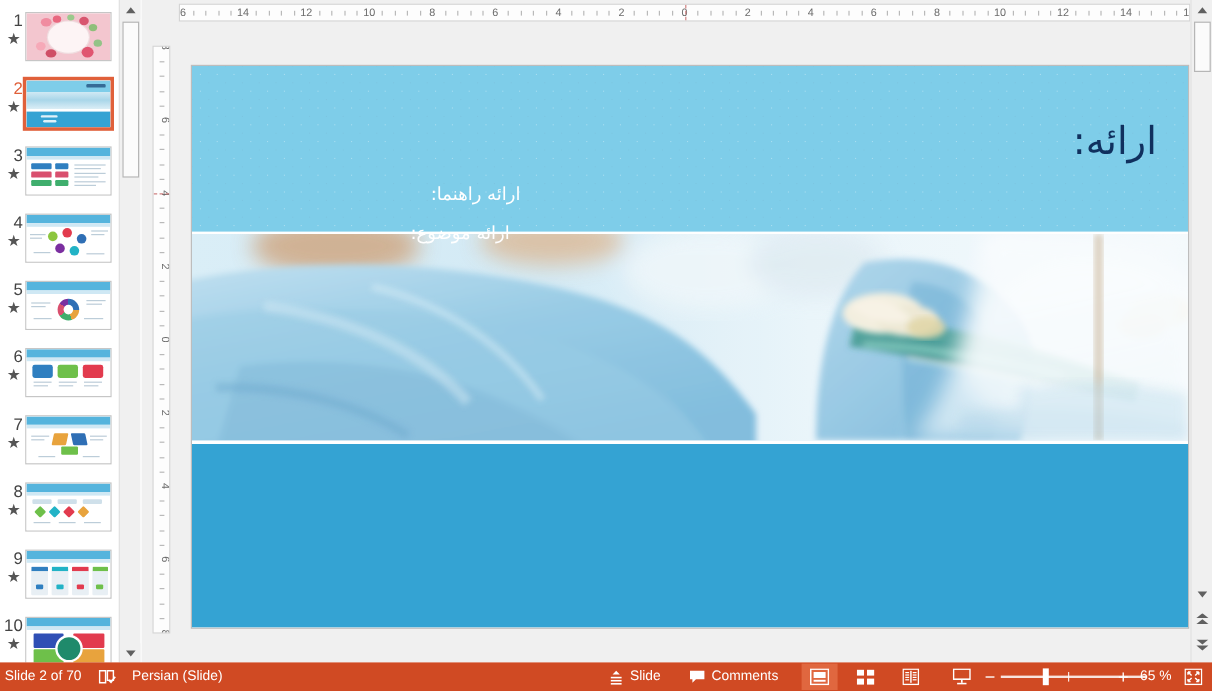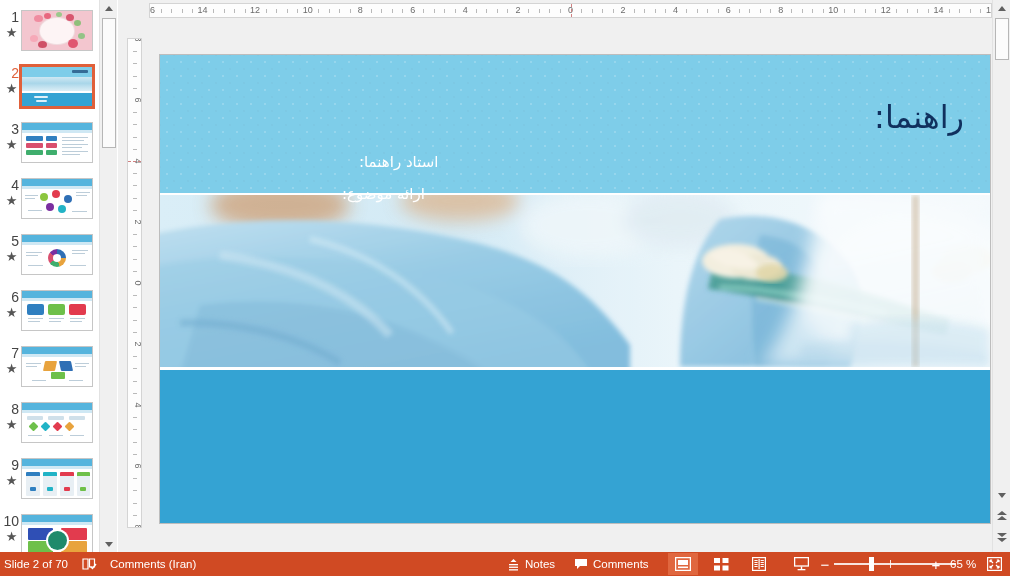--- a/index.html
+++ b/index.html
@@ -515,21 +515,21 @@
         <div class="rnum" style="top: 488px; writing-mode: vertical-rl;">8</div>
         <div class="redge" style="top: 122px;"></div>
       </div>
 
     <div id="slide">
 
       <div id="band-top">
         <div class="dots"></div>
       </div>
 
-      <div id="slide-title">راهنما:</div>
+      <div id="slide-title">ارائه:</div>
 
       <div id="photo">
         <svg width="830" height="172" viewBox="0 0 830 172" preserveAspectRatio="none">
           <defs>
             <linearGradient id="bgG" x1="0" y1="0" x2="1" y2="0">
               <stop offset="0%" stop-color="#d6ecf6"></stop>
               <stop offset="35%" stop-color="#cfe8f4"></stop>
               <stop offset="62%" stop-color="#e8f4fa"></stop>
               <stop offset="100%" stop-color="#f2f9fc"></stop>
             </linearGradient>
@@ -613,21 +613,21 @@
           <g filter="url(#blur6)" opacity="0.45">
             <path d="M690,130 C740,120 790,124 830,134 L830,172 L690,172 Z" fill="#b7d9ea"></path>
             <path d="M640,150 C700,140 770,146 830,158 L830,172 L640,172 Z" fill="#a9d0e6"></path>
           </g>
 
           <rect width="830" height="172" fill="#ffffff" opacity="0.10"></rect>
         </svg>
       </div>
 
       <div id="band-bot"></div>
-      <div class="bot-line" id="line-advisor">استاد راهنما:</div>
+      <div class="bot-line" id="line-advisor">ارائه راهنما:</div>
       <div class="bot-line" id="line-presenter">ارائه موضوع:</div>
     </div>
 
     <div id="ed-sb">
       <div class="btn" style="top:0">
         <div class="tri tri-up"></div>
       </div>
       <div id="ed-sb-thumb"></div>
       <div class="btn" style="top:487px">
         <div class="tri tri-dn"></div>
@@ -655,31 +655,31 @@
 
     <div class="it" style="left:82px">
       <svg width="15" height="14" viewBox="0 0 15 14">
         <path d="M1 2 h5 v10 h-5 z" fill="none" stroke="#fff" stroke-width="1.2"></path>
         <path d="M7.5 2 h5 v8 h-5 z" fill="none" stroke="#fff" stroke-width="1.2"></path>
         <path d="M8.5 9.5 l2 2 l3.5 -4.5" fill="none" stroke="#fff" stroke-width="1.4"></path>
       </svg>
     </div>
 
     <div class="it" style="left:110px">
-      <span class="lbl">Comments (Iran)</span>
+      <span class="lbl">Persian (Slide)</span>
     </div>
 
     <div class="it" style="left:507px">
       <svg width="13" height="13" viewBox="0 0 13 13">
         <path d="M6.5 1 L9.5 4 H3.5 Z" fill="#fff"></path>
         <rect x="2" y="6" width="9" height="1.3" fill="#fff"></rect>
         <rect x="2" y="8.6" width="9" height="1.3" fill="#fff"></rect>
         <rect x="2" y="11.2" width="9" height="1.3" fill="#fff"></rect>
       </svg>
-      <span class="lbl">Notes</span>
+      <span class="lbl">Slide</span>
     </div>
 
     <div class="it" style="left:574px">
       <svg width="14" height="12" viewBox="0 0 14 12">
         <path d="M1 1 h12 v7 h-7 l-3 3 v-3 h-2 z" fill="#fff"></path>
       </svg>
       <span class="lbl">Comments</span>
     </div>
 
     <div class="viewbtn active" style="left:668px">

